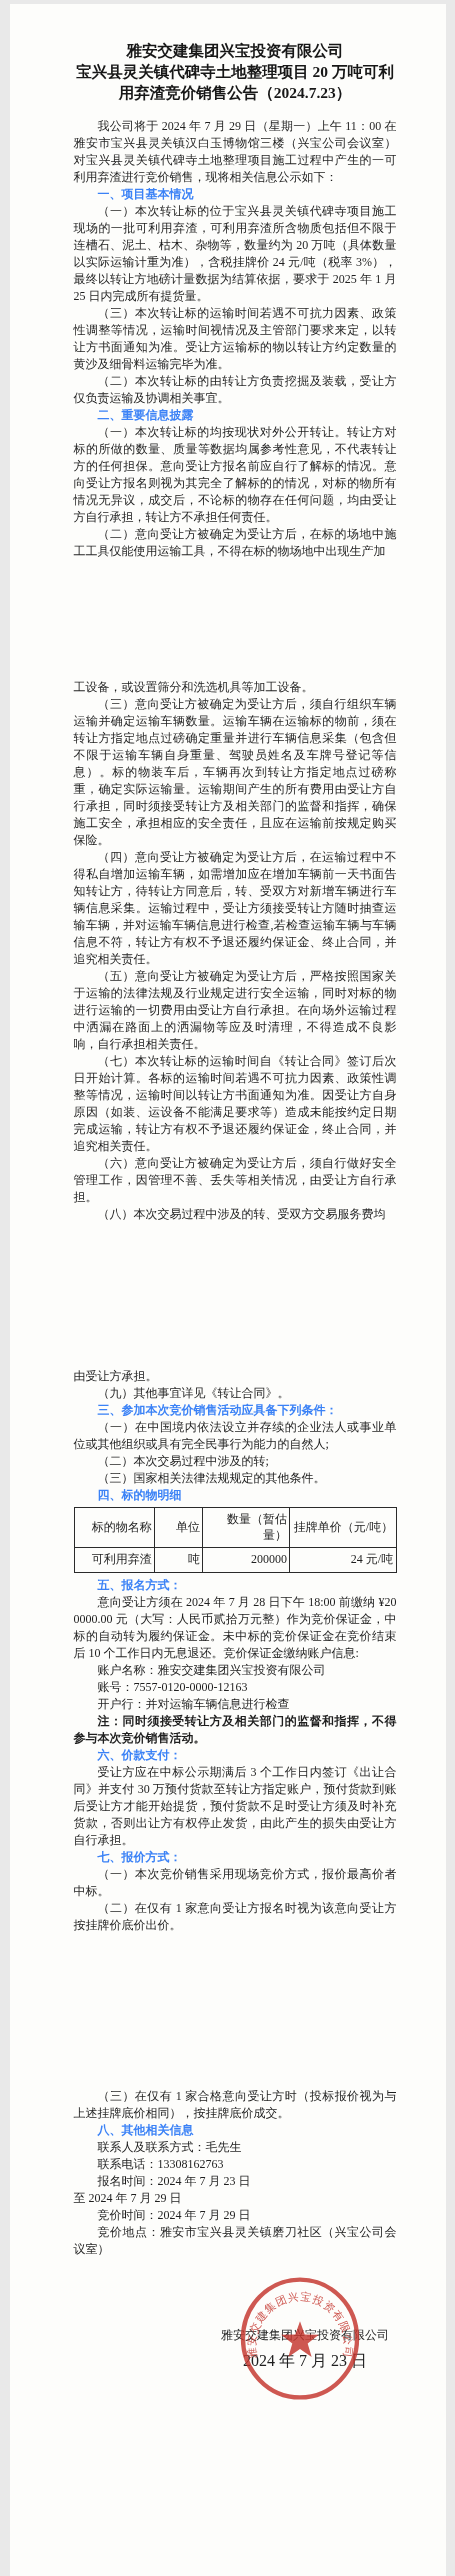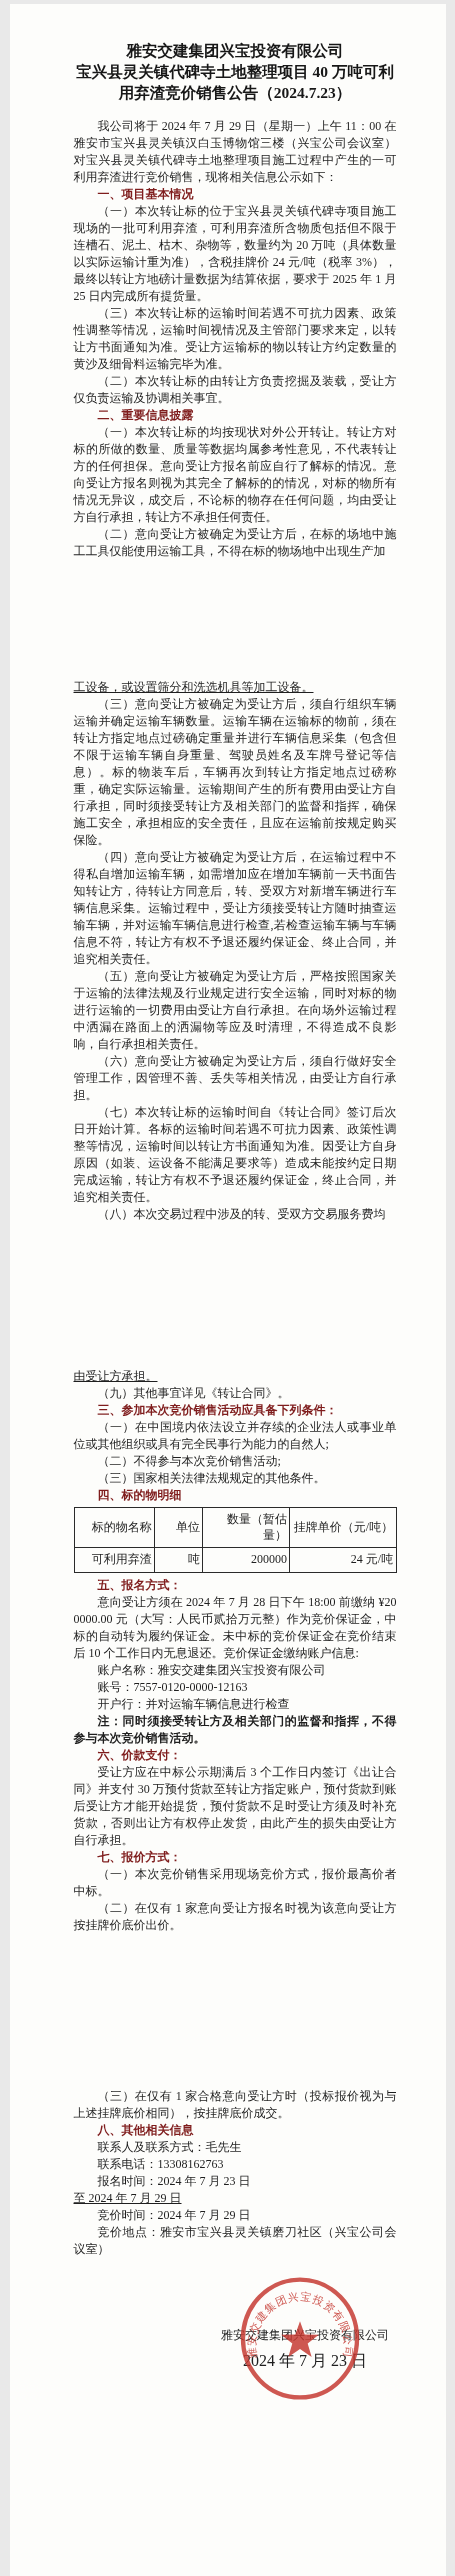--- a/index.html
+++ b/index.html
@@ -23,26 +23,26 @@
     color:#171717;
   }
   .body-text p{
     font-size:12px;
     line-height:17px;
     text-align:justify;
     margin:0;
     text-indent:2em;
     word-break:break-all;
   }
-  .body-text p.cont{text-indent:0;text-decoration:underline;}
+  .body-text p.cont{text-indent:0;}
   .body-text p.sec-heading{
     font-family:"Liberation Sans","DejaVu Sans",sans-serif;
     font-weight:bold;
     font-size:12px;
-    color:#7f1d1d;
+    color:#3b82f6;
   }
   .body-text p.bold-note{font-weight:bold;}
   .spacer-intro{height:15px;}
   .page-gap-1{height:119px;}
   .page-gap-2{height:145px;}
   .page-gap-3{height:154px;}
   table.subject{
     width:100%;
     border-collapse:collapse;
     margin:3.4px 0 4.6px 0;
@@ -91,21 +91,21 @@
   }
   .bottom-blank{height:190px;}
 </style>
 </head>
 <body>
 
 <div class="page">
 
   <div class="title">
     <div>雅安交建集团兴宝投资有限公司</div>
-    <div>宝兴县灵关镇代碑寺土地整理项目 40 万吨可利</div>
+    <div>宝兴县灵关镇代碑寺土地整理项目 20 万吨可利</div>
     <div>用弃渣竞价销售公告（2024.7.23）</div>
   </div>
 
   <div class="spacer-intro"></div>
 
   <div class="body-text">
 
     <p>我公司将于 2024 年 7 月 29 日（星期一）上午 11：00 在雅安市宝兴县灵关镇汉白玉博物馆三楼（兴宝公司会议室）对宝兴县灵关镇代碑寺土地整理项目施工过程中产生的一可利用弃渣进行竞价销售，现将相关信息公示如下：</p>
 
     <p class="sec-heading">一、项目基本情况</p>
@@ -116,32 +116,32 @@
     <p class="sec-heading">二、重要信息披露</p>
     <p>（一）本次转让标的均按现状对外公开转让。转让方对标的所做的数量、质量等数据均属参考性意见，不代表转让方的任何担保。意向受让方报名前应自行了解标的情况。意向受让方报名则视为其完全了解标的的情况，对标的物所有情况无异议，成交后，不论标的物存在任何问题，均由受让方自行承担，转让方不承担任何责任。</p>
     <p>（二）意向受让方被确定为受让方后，在标的场地中施工工具仅能使用运输工具，不得在标的物场地中出现生产加</p>
 
     <div class="page-gap-1"></div>
 
     <p class="cont">工设备，或设置筛分和洗选机具等加工设备。</p>
     <p>（三）意向受让方被确定为受让方后，须自行组织车辆运输并确定运输车辆数量。运输车辆在运输标的物前，须在转让方指定地点过磅确定重量并进行车辆信息采集（包含但不限于运输车辆自身重量、驾驶员姓名及车牌号登记等信息）。标的物装车后，车辆再次到转让方指定地点过磅称重，确定实际运输量。运输期间产生的所有费用由受让方自行承担，同时须接受转让方及相关部门的监督和指挥，确保施工安全，承担相应的安全责任，且应在运输前按规定购买保险。</p>
     <p>（四）意向受让方被确定为受让方后，在运输过程中不得私自增加运输车辆，如需增加应在增加车辆前一天书面告知转让方，待转让方同意后，转、受双方对新增车辆进行车辆信息采集。运输过程中，受让方须接受转让方随时抽查运输车辆，并对运输车辆信息进行检查,若检查运输车辆与车辆信息不符，转让方有权不予退还履约保证金、终止合同，并追究相关责任。</p>
     <p>（五）意向受让方被确定为受让方后，严格按照国家关于运输的法律法规及行业规定进行安全运输，同时对标的物进行运输的一切费用由受让方自行承担。在向场外运输过程中洒漏在路面上的洒漏物等应及时清理，不得造成不良影响，自行承担相关责任。</p>
+    <p>（七）本次转让标的运输时间自《转让合同》签订后次日开始计算。各标的运输时间若遇不可抗力因素、政策性调整等情况，运输时间以转让方书面通知为准。因受让方自身原因（如装、运设备不能满足要求等）造成未能按约定日期完成运输，转让方有权不予退还履约保证金，终止合同，并追究相关责任。</p>
     <p>（六）意向受让方被确定为受让方后，须自行做好安全管理工作，因管理不善、丢失等相关情况，由受让方自行承担。</p>
-    <p>（七）本次转让标的运输时间自《转让合同》签订后次日开始计算。各标的运输时间若遇不可抗力因素、政策性调整等情况，运输时间以转让方书面通知为准。因受让方自身原因（如装、运设备不能满足要求等）造成未能按约定日期完成运输，转让方有权不予退还履约保证金，终止合同，并追究相关责任。</p>
     <p>（八）本次交易过程中涉及的转、受双方交易服务费均</p>
 
     <div class="page-gap-2"></div>
 
     <p class="cont">由受让方承担。</p>
     <p>（九）其他事宜详见《转让合同》。</p>
 
     <p class="sec-heading">三、参加本次竞价销售活动应具备下列条件：</p>
     <p>（一）在中国境内依法设立并存续的企业法人或事业单位或其他组织或具有完全民事行为能力的自然人;</p>
-    <p>（二）不得参与本次竞价销售活动;</p>
+    <p>（二）本次交易过程中涉及的转;</p>
     <p>（三）国家相关法律法规规定的其他条件。</p>
 
     <p class="sec-heading">四、标的物明细</p>
 
     <table class="subject">
       <tbody>
           <tr>
         <th class="col-name">标的物名称</th>
         <th class="col-unit">单位</th>
         <th class="col-qty">数量（暂估量）</th>

